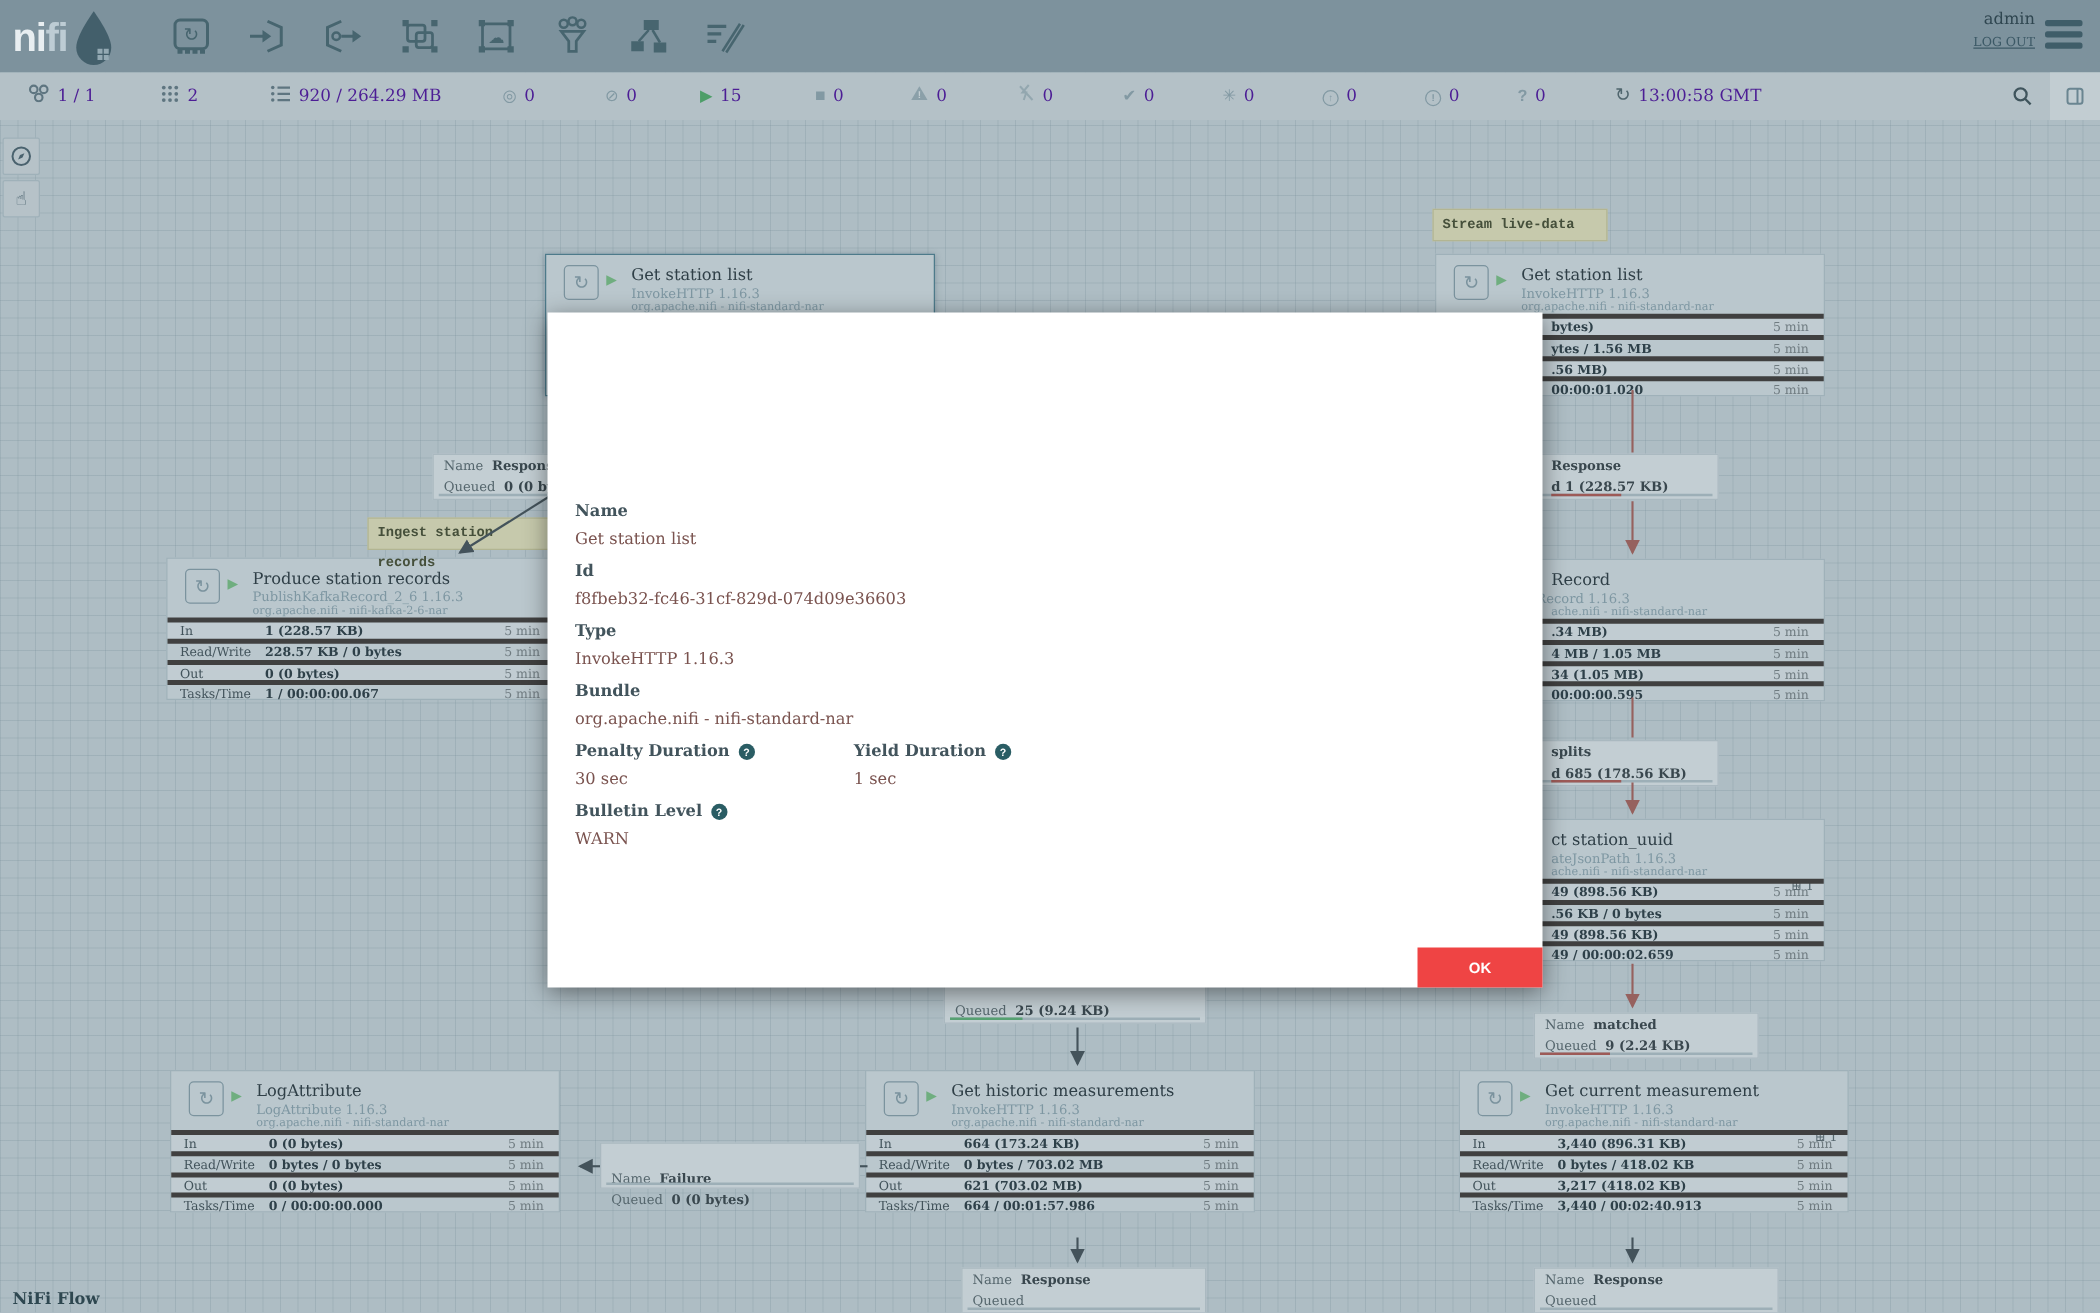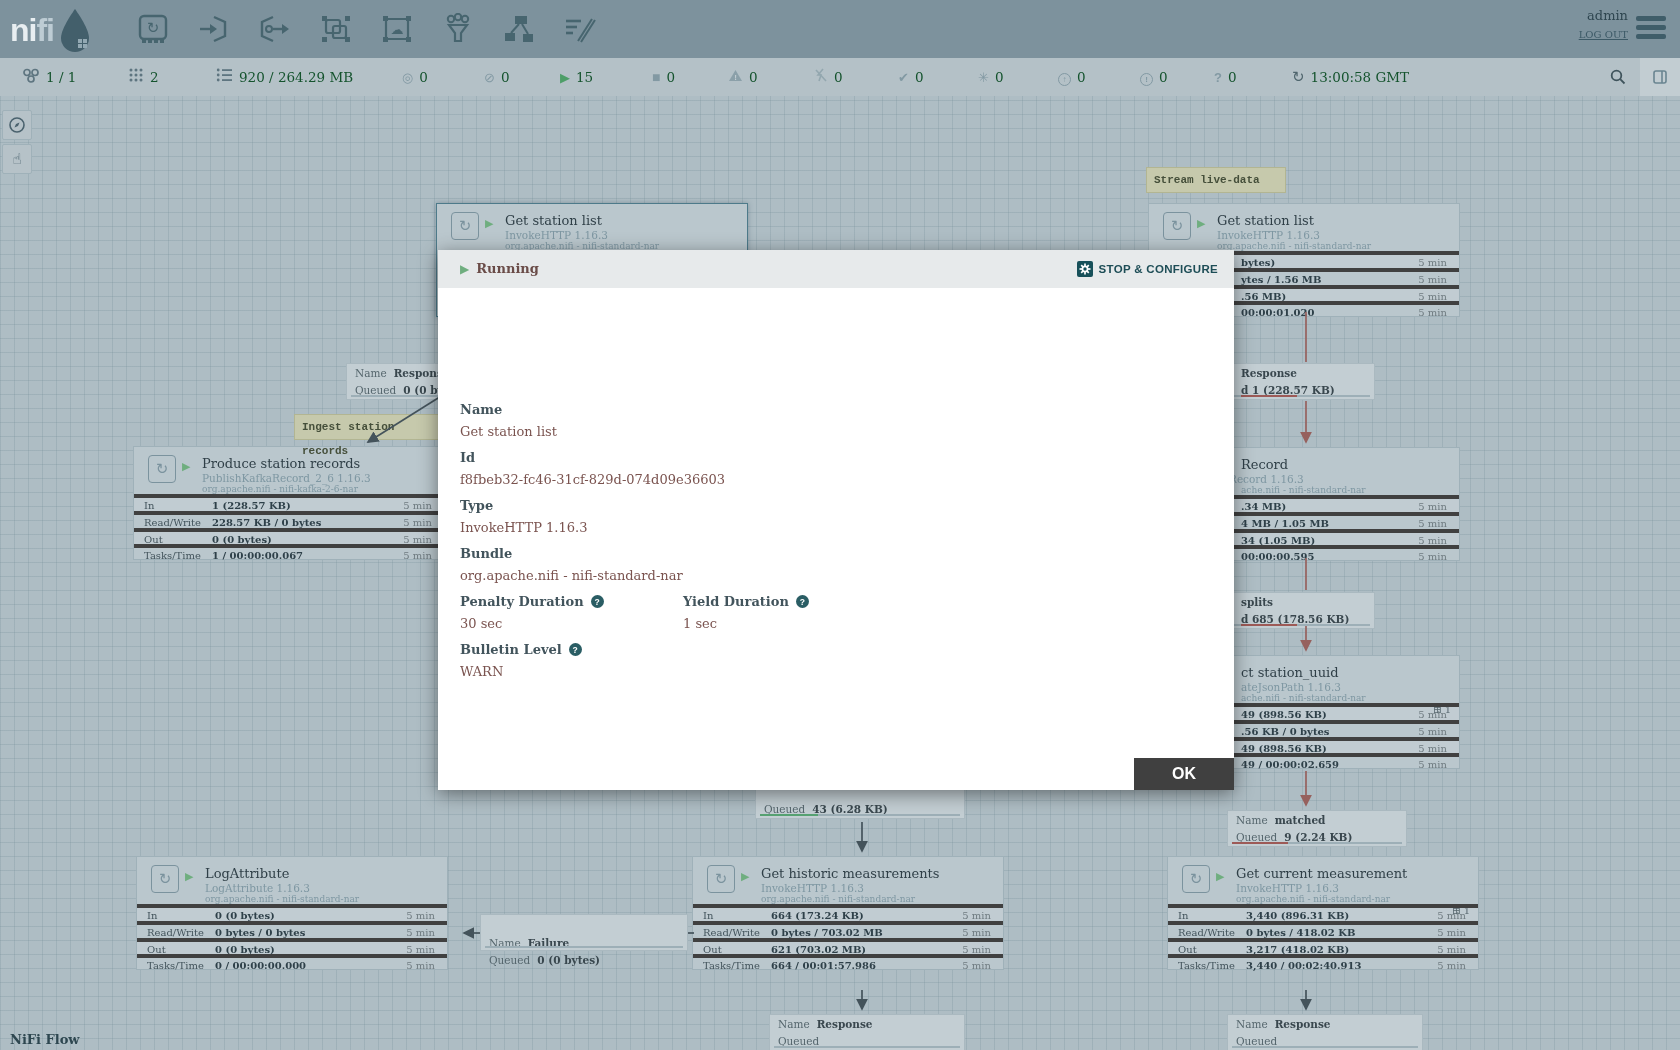--- a/index.html
+++ b/index.html
@@ -14,21 +14,21 @@
   .tool { position:absolute; top:11px; width:36px; height:36px; display:flex; align-items:center; justify-content:center; cursor:grab; }
   #admin-block { position:absolute; right:52px; top:8px; text-align:right; font-family:"DejaVu Serif",serif; }
   #admin-user { font-size:13px; color:#2f4650; }
   #logout { font-size:10px; color:#3c5966; text-decoration:underline; margin-top:6px; cursor:pointer; }
   #hamburger { position:absolute; right:14px; top:16px; width:30px; height:24px; cursor:pointer; }
   #hamburger div { height:5px; background:#3f5d69; border-radius:2px; margin-bottom:4px; }
 
   
   #statusbar { position:absolute; top:58px; left:0; width:1680px; height:38px; background:#b4c1c7; z-index:5; }
   .sitem { position:absolute; top:0; height:38px; display:flex; align-items:center; gap:6px; }
-  .sval { font-family:"DejaVu Serif",serif; font-size:13.5px; color:#14532d; }
+  .sval { font-family:"DejaVu Serif",serif; font-size:13.5px; color:#4c1d95; }
   .g { color:#8299a3; font-size:13px; line-height:1; }
   .circ { border:1.4px solid #8299a3; border-radius:50%; width:13px; height:13px; font-size:8px; display:inline-flex; align-items:center; justify-content:center; color:#8299a3; font-weight:bold; }
   #search-btn,#panel-btn { position:absolute; top:0; height:38px; display:flex; align-items:center; justify-content:center; cursor:pointer; }
   #search-btn { left:1598px; width:40px; }
   #panel-btn { left:1640px; width:40px; background:#c2cdd2; }
 
   
   #canvas { position:absolute; top:58px; left:0; width:1680px; height:992px; background:#aebdc4;
     background-image:linear-gradient(rgba(125,148,158,.30) 1px, transparent 1px),
                      linear-gradient(90deg, rgba(125,148,158,.30) 1px, transparent 1px);
@@ -69,21 +69,21 @@
   #dlg-state { position:absolute; left:22px; top:0; line-height:38px; font-family:"DejaVu Serif",serif; font-weight:bold; font-size:13px; color:#6a4c48; }
   #dlg-state .pl { color:#6fae7f; font-family:"DejaVu Sans",sans-serif; font-size:12px; margin-right:7px; }
   #dlg-action { position:absolute; right:16px; top:0; height:38px; display:flex; align-items:center; gap:6px; cursor:pointer; font-weight:bold; font-size:11.5px; color:#1d4d56; letter-spacing:.3px; }
   #tabbar { position:absolute; left:21px; right:21px; top:92px; height:40px; border-bottom:1px solid #1d4d56; display:flex; gap:2px; }
   .tab { width:107px; height:40px; background:#eef1f2; border:1px solid #cdd5d8; font-size:11px; font-weight:bold; color:#1f5058; letter-spacing:.3px; display:flex; align-items:center; justify-content:center; cursor:pointer; }
   .tab.active { background:#fff; border:1px solid #1d4d56; border-bottom:1px solid #fff; margin-bottom:-1px; height:41px; }
   .fld { position:absolute; font-family:"DejaVu Serif",serif; }
   .flab { font-size:13px; font-weight:bold; color:#42545c; display:flex; align-items:center; gap:7px; }
   .fval { font-size:13px; color:#7a534f; margin-top:7px; }
   .help { width:13px; height:13px; border-radius:50%; background:#2a5d64; color:#fff; font-family:"Liberation Sans",sans-serif; font-size:8.5px; font-weight:bold; display:inline-flex; align-items:center; justify-content:center; }
-  #ok-btn { position:absolute; right:0; bottom:0; width:100px; height:32px; background:#404040; color:#fff; font-size:16px; font-weight:bold; border:none; display:flex; align-items:center; justify-content:center; cursor:pointer; }
+  #ok-btn { position:absolute; right:0; bottom:0; width:100px; height:32px; background:#ef4444; color:#fff; font-size:12px; font-weight:bold; border:none; display:flex; align-items:center; justify-content:center; cursor:pointer; }
 </style>
 </head>
 <body>
 
 <div id="topbar">
   <div id="logo">
     <span class="la">ni</span>
       <span class="lb">fi</span>
     <svg width="38" height="46" viewBox="0 0 38 46" style="margin-left:2px">
       <path d="M19 2 C19 2 5 21 5 31 a14 14 0 0 0 28 0 C33 21 19 2 19 2 Z" fill="#435f6b"></path>
@@ -326,37 +326,20 @@
       <circle cx="9" cy="9" r="7" fill="none" stroke="#4a626e" stroke-width="1.6"></circle>
       <polygon points="11.5,6.5 8,8 6.5,11.5 10,10" fill="#4a626e"></polygon>
     </svg>
 </div>
 <div class="navbtn" id="nav-hand" style="left:2px;top:144px">
   <span style="font-family:'DejaVu Sans',sans-serif;font-size:15px">☝</span>
 </div>
 <div id="breadcrumb">NiFi Flow</div>
 
 <div id="dialog">
-  <div id="dlg-status">
-    <div id="dlg-state"><span class="pl">▶</span><span>Running</span></div>
-    <div id="dlg-action">
-      <svg width="16" height="16" viewBox="0 0 16 16">
-        <rect x="0" y="0" width="16" height="16" rx="2" fill="#175059"></rect>
-        <g stroke="#fff" stroke-width="1.7">
-            <line x1="8" y1="2.5" x2="8" y2="13.5"></line>
-            <line x1="2.5" y1="8" x2="13.5" y2="8"></line>
-            <line x1="4.2" y1="4.2" x2="11.8" y2="11.8"></line>
-            <line x1="11.8" y1="4.2" x2="4.2" y2="11.8"></line>
-          </g>
-        <circle cx="8" cy="8" r="3.4" fill="#fff"></circle>
-          <circle cx="8" cy="8" r="1.7" fill="#175059"></circle>
-      </svg>
-      <span>STOP &amp; CONFIGURE</span>
-    </div>
-  </div>
   <div id="fields">
       <div class="fld" style="left: 22px; top: 152px;">
         <div class="flab">Name</div>
         <div class="fval">Get station list</div>
       </div>
       <div class="fld" style="left: 22px; top: 200px;">
         <div class="flab">Id</div>
         <div class="fval">f8fbeb32-fc46-31cf-829d-074d09e36603</div>
       </div>
       <div class="fld" style="left: 22px; top: 248px;">
@@ -403,21 +386,21 @@
     <div class="qseg" style="left: 90px; width: 56px; background: rgb(157, 90, 87);"></div>
   </div>
 <div class="queue" style="left: 1227px; top: 810px; width: 180px;">
     <div class="qrow" style="padding-left: 8px;"><span class="qk">Name</span><span class="qv">matched</span></div>
     <div class="qrow" style="padding-left: 8px;"><span class="qk">Queued</span><span class="qv">9 (2.24 KB)</span></div>
     <div class="qtrack"></div>
     <div class="qseg" style="left: 4px; width: 56px; background: rgb(157, 90, 87);"></div>
   </div>
 <div class="queue" style="left: 755px; top: 782px; width: 210px;">
     <div class="qrow" style="padding-left: 8px;"><span class="qv"></span></div>
-    <div class="qrow" style="padding-left: 8px;"><span class="qk">Queued</span><span class="qv">43 (6.28 KB)</span></div>
+    <div class="qrow" style="padding-left: 8px;"><span class="qk">Queued</span><span class="qv">25 (9.24 KB)</span></div>
     <div class="qtrack"></div>
     <div class="qseg" style="left: 4px; width: 58px; background: rgb(87, 162, 115);"></div>
   </div>
 <div class="queue" style="left: 480px; top: 914px; width: 208px;">
     <div class="qrow" style="padding-left: 8px; margin-top: 22px;"><span class="qk">Name</span><span class="qv">Failure</span></div>
     <div class="qrow" style="padding-left: 8px;"><span class="qk">Queued</span><span class="qv">0 (0 bytes)</span></div>
     <div class="qtrack"></div>
   </div>
 <div class="queue" style="left: 769px; top: 1014px; width: 196px;">
     <div class="qrow" style="padding-left: 8px;"><span class="qk">Name</span><span class="qv">Response</span></div>

